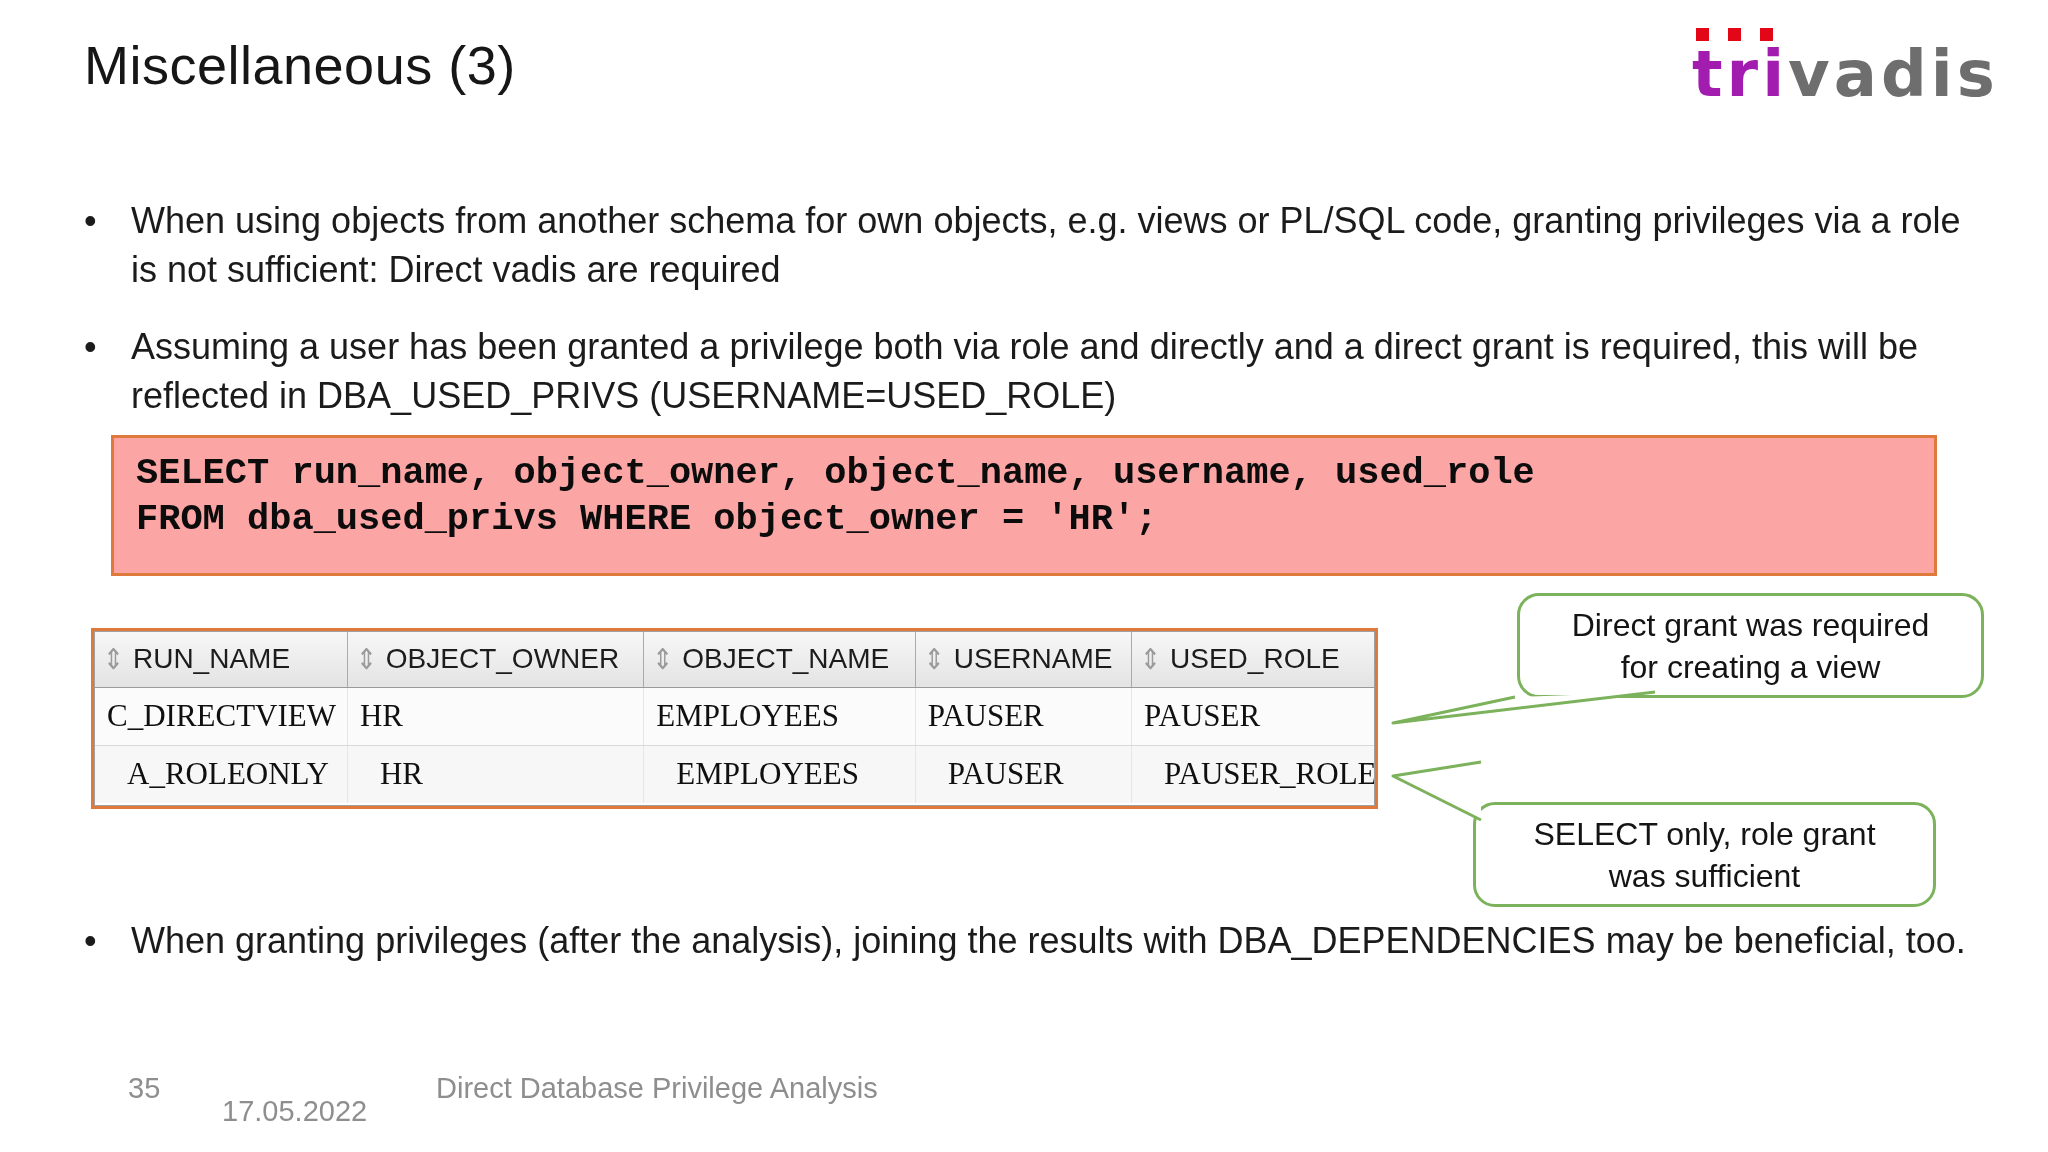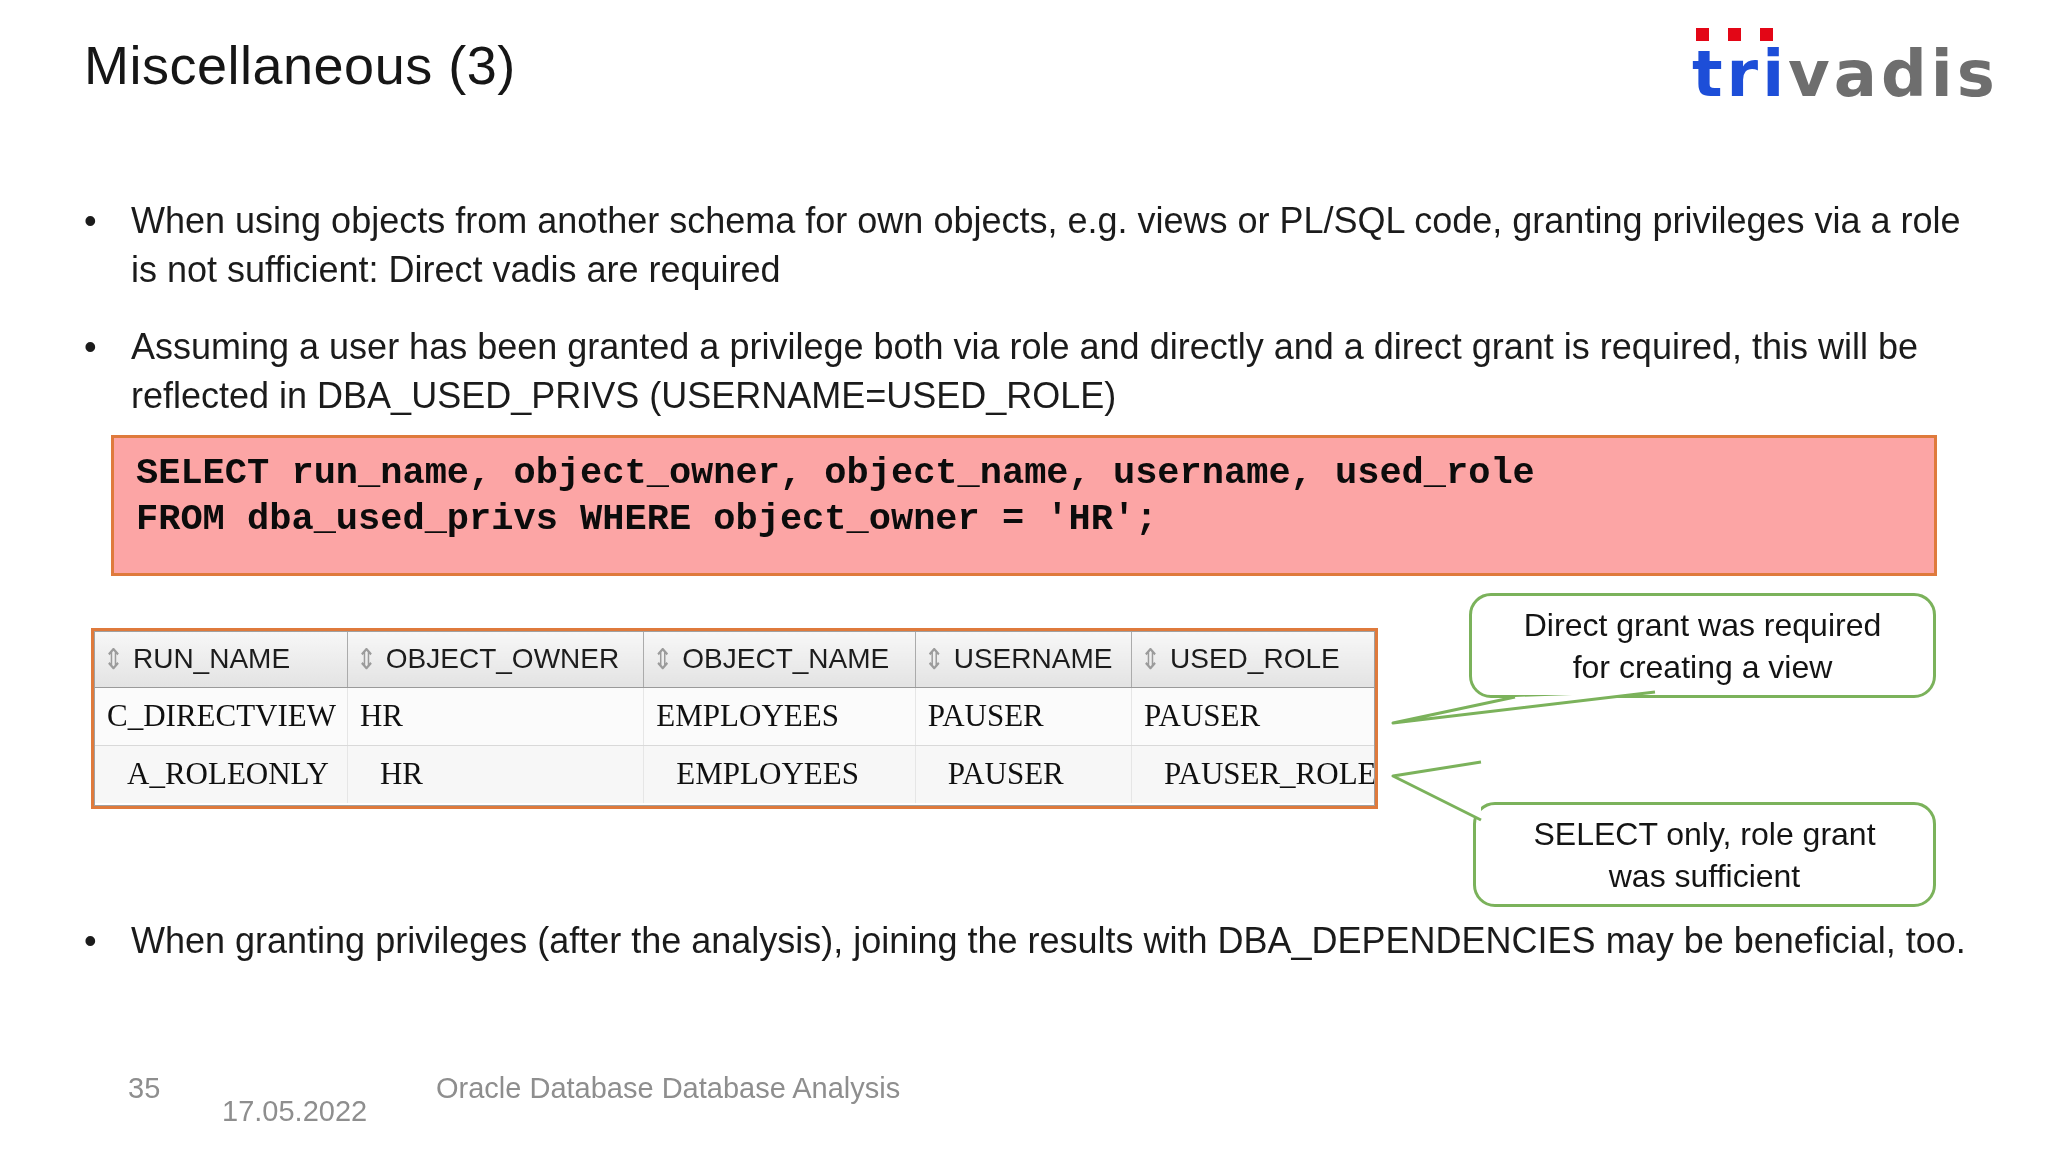--- a/index.html
+++ b/index.html
@@ -8,21 +8,21 @@
     position:relative; width:2048px; height:1152px; background:#ffffff;
     font-family:"Liberation Sans", sans-serif; color:#1b1b1b; overflow:hidden;
   }
 
   
   .title { position:absolute; left:84px; top:34px; font-size:54px; font-weight:400; letter-spacing:0.5px; color:#161616; }
 
   
   .logo { position:absolute; left:1692px; top:26px; width:330px; height:96px; }
   .logo-text { padding-top:16px; font-family:"DejaVu Sans", sans-serif; font-weight:bold; font-size:64px; letter-spacing:4px; line-height:1; }
-  .logo-red { color:#1d4ed8; }
+  .logo-red { color:#a21caf; }
   .logo-gray { color:#6E6E6E; }
   .logo-dot { position:absolute; top:2px; width:13px; height:13px; background:#E30616; }
   .dot1 { left:4px; } .dot2 { left:36px; } .dot3 { left:68px; }
 
   
   .bullet { position:absolute; left:84px; display:flex; width:1910px; }
   .bullet-marker { width:47px; font-size:36px; line-height:49px; flex:0 0 47px; }
   .bullet-text { font-size:36px; line-height:49px; }
   .b1 { top:196px; } .b2 { top:322px; } .b3 { top:916px; }
 
@@ -52,21 +52,21 @@
   table.result td:last-child { border-right:none; }
 
   
   .callout {
     position:absolute; z-index:2; background:#ffffff;
     border:3px solid #7BB25B; border-radius:22px;
     display:flex; align-items:center; justify-content:center;
     text-align:center; font-size:32px; line-height:42px; color:#141414;
     white-space:pre-line;
   }
-  .c1 { left:1469px; top:593px; width:467px; height:105px; }
+  .c1 { left:1517px; top:593px; width:467px; height:105px; }
   .c2 { left:1473px; top:802px; width:463px; height:105px; }
   .overlay { position:absolute; left:0; top:0; z-index:3; pointer-events:none; }
 
   
   .footer-item { position:absolute; top:1072px; font-size:29px; color:#8E8E8E; }
   .f-page { left:128px; } .f-date { left:222px;margin-top:23px; } .f-label { left:436px; }
 </style>
 </head>
 <body>
 
@@ -145,15 +145,15 @@
     <path d="M 1481 762 L 1393 776 L 1481 820" fill="#ffffff" stroke="#7BB25B" stroke-width="3" stroke-linejoin="round"></path>
   </svg>
 
   <div class="bullet b3">
     <div class="bullet-marker">•</div>
     <div class="bullet-text">When granting privileges (after the analysis), joining the results with DBA_DEPENDENCIES may be beneficial, too.</div>
   </div>
 
   <div class="footer-item f-page">35</div>
   <div class="footer-item f-date">17.05.2022</div>
-  <div class="footer-item f-label">Oracle Database Database Analysis</div>
+  <div class="footer-item f-label">Direct Database Privilege Analysis</div>
 
 </div>
 
 </body></html>

